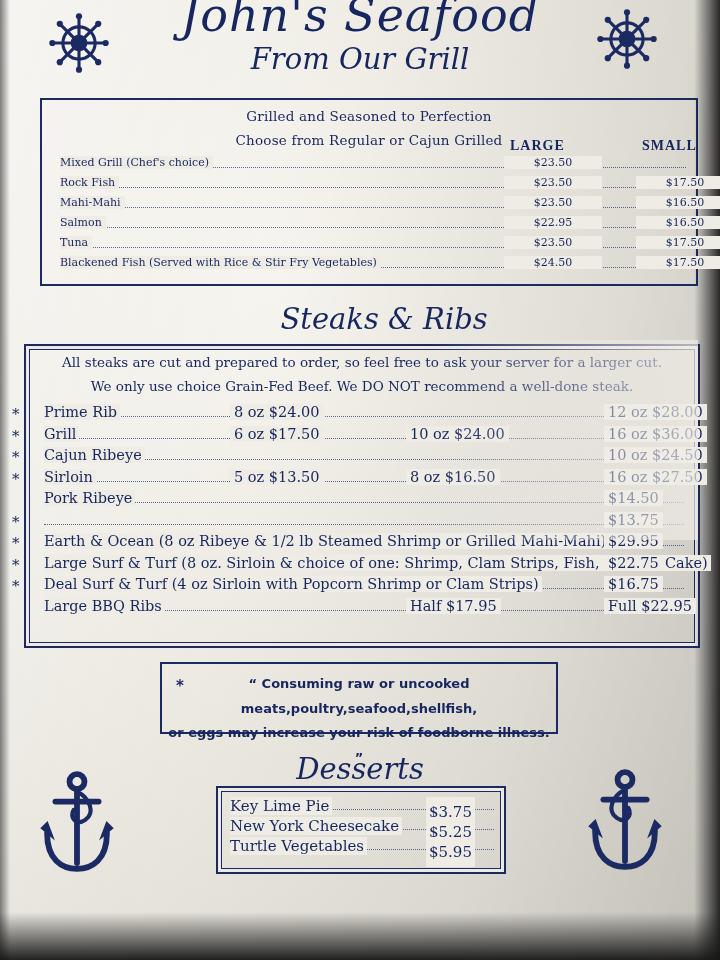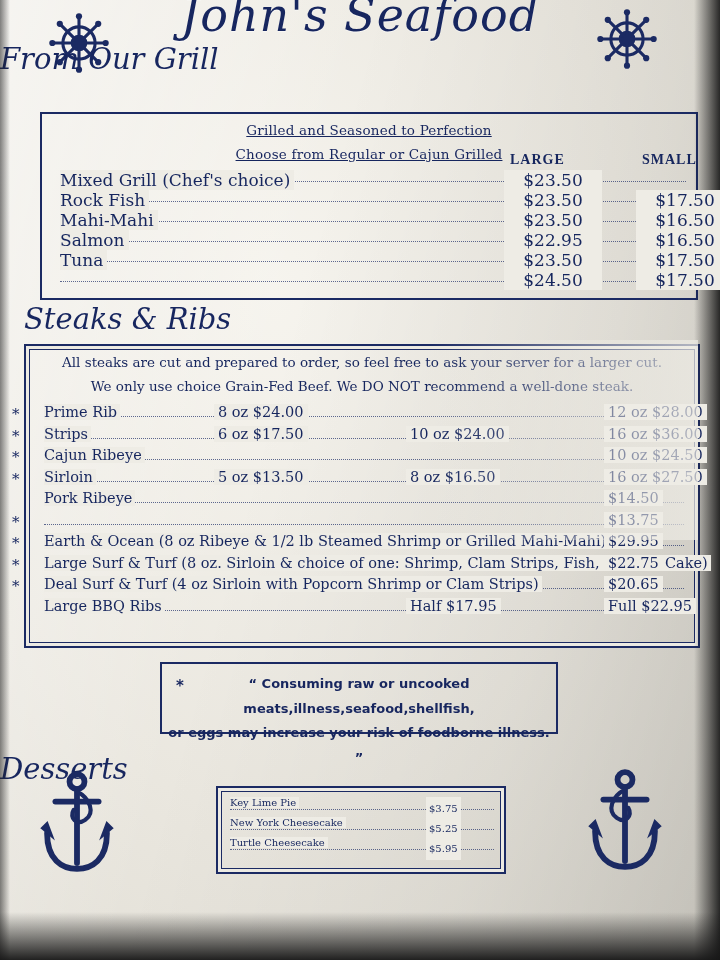--- a/index.html
+++ b/index.html
@@ -64,41 +64,41 @@
   .anchor {
     position: absolute;
     width: 86px; height: 108px;
   }
   .anchor.left { left: 34px; top: 770px; }
   .anchor.right { right: 52px; top: 768px; }
 
   .section-title {
     position: absolute;
     width: 720px;
-    text-align: left;
+    text-align: center;
     font-size: 29px;
     font-style: italic;
     font-family: "DejaVu Serif", serif;
     color: #17265f;
   }
   #grill-title { top: 42px; }
   #steaks-title { top: 302px; padding-left: 24px; }
   #desserts-title { top: 752px; }
 
   
   .box {
     position: absolute;
     border: 2px solid #1b2a63;
     box-shadow: inset 0 0 0 2px rgba(255,255,255,0.0);
   }
   .box.inner-line {
     box-shadow: inset 0 0 0 3px #eceae3, inset 0 0 0 4px #1b2a63;
   }
 
-  #grill-box { left: 40px; top: 112px; width: 654px; height: 184px; text-decoration: underline; }
+  #grill-box { left: 40px; top: 98px; width: 654px; height: 184px; }
   #steaks-box { left: 24px; top: 344px; width: 672px; height: 300px; }
   #warning-box { left: 160px; top: 662px; width: 394px; height: 68px; }
   #desserts-box { left: 216px; top: 786px; width: 286px; height: 84px; }
 
   .grill-head {
     text-align: center;
     font-size: 13.5px;
     letter-spacing: .2px;
     margin-top: 8px;
     color: #17265f;
@@ -115,21 +115,21 @@
     text-decoration: underline;
   }
   .col-large { position: absolute; left: 468px; }
   .col-small { position: absolute; left: 600px; }
 
   .rows { position: absolute; left: 0; top: 56px; width: 100%; }
 
   .row {
     position: relative;
     height: 20px;
-    font-size: 17px;
+    font-size: 11px;
     font-family: "DejaVu Serif", serif;
     white-space: nowrap;
   }
   .row .nm {
     position: absolute;
     left: 18px;
     overflow: hidden;
   }
   .row .dots {
     position: absolute;
@@ -199,21 +199,21 @@
     top: 12px;
     border-bottom: 1.5px dotted #2b3a70;
     opacity: .75;
   }
   .srow .c1, .srow .c2, .srow .c3 {
     position: absolute;
     z-index: 3;
     background-color: #eeece5;
     padding: 0 4px;
   }
-  .srow .c1 { left: 188px; }
+  .srow .c1 { left: 204px; }
   .srow .c2 { left: 380px; }
   .srow .c3 { left: 578px; }
 
   
   .fade-overlay {
     position: absolute;
     left: 430px; top: 340px; width: 268px; height: 200px;
     background: linear-gradient(to right, rgba(236,234,227,0.0), rgba(238,236,229,0.72));
     pointer-events: none;
     z-index: 6;
@@ -231,21 +231,21 @@
   .warn .ast {
     position: absolute;
     left: 14px;
     top: 8px;
     font-size: 15px;
   }
 
   .drow {
     position: relative;
     height: 20px;
-    font-size: 10px;
+    font-size: 15px;
     font-family: "DejaVu Serif", serif;
     white-space: nowrap;
   }
   .drow .nm { position: absolute; left: 12px; z-index: 2; background-color: #eeece5; padding-right: 3px;}
   .drow .pr { position: absolute; left: 208px; z-index: 3; background-color: #eeece5; padding: 6px 3px; }
   .drow .dots {
     position: absolute; left: 12px; right: 10px; top: 12px;
     border-bottom: 1.5px dotted #2b3a70; opacity: .75;
   }
   .dessert-inner { padding-top: 9px; }
@@ -336,20 +336,21 @@
         <div class="p2">$16.50</div>
       </div>
       <div class="row">
         <div class="dots"></div>
         <div class="nm"><span class="t">Tuna</span></div>
         <div class="p1">$23.50</div>
         <div class="p2">$17.50</div>
       </div>
       <div class="row">
         <div class="dots"></div>
+        <div class="nm"><span class="t">Blackened Fish (Served with Rice &amp; Stir Fry Vegetables)</span></div>
         <div class="p1">$24.50</div>
         <div class="p2">$17.50</div>
       </div>
     </div>
   </div>
 
   <div class="section-title" id="steaks-title">Steaks &amp; Ribs</div>
 
   <div class="box inner-line" id="steaks-box">
     <div class="steak-head">All steaks are cut and prepared to order, so feel free to ask your server for a larger cut.</div>
@@ -360,21 +361,21 @@
         <span class="star">*</span>
         <div class="dots"></div>
         <span class="nm">Prime Rib</span>
         <span class="c1">8 oz  $24.00</span>
         <span class="c2"></span>
         <span class="c3">12 oz  $28.00</span>
       </div>
       <div class="srow">
         <span class="star">*</span>
         <div class="dots"></div>
-        <span class="nm">Strips</span>
+        <span class="nm">Grill</span>
         <span class="c1">6 oz  $17.50</span>
         <span class="c2">10 oz  $24.00</span>
         <span class="c3">16 oz  $36.00</span>
       </div>
       <div class="srow">
         <span class="star">*</span>
         <div class="dots"></div>
         <span class="nm">Cajun Ribeye</span>
         <span class="c1"></span>
         <span class="c2"></span>
@@ -408,59 +409,59 @@
       <div class="srow">
         <span class="star">*</span>
         <div class="dots"></div>
         <span class="nm">Large Surf &amp; Turf (8 oz. Sirloin &amp; choice of one: Shrimp, Clam Strips, Fish, or Crab Cake)</span>
         <span class="c3">$22.75</span>
       </div>
       <div class="srow">
         <span class="star">*</span>
         <div class="dots"></div>
         <span class="nm">Deal Surf &amp; Turf (4 oz Sirloin with Popcorn Shrimp or Clam Strips)</span>
-        <span class="c3">$20.65</span>
+        <span class="c3">$16.75</span>
       </div>
       <div class="srow">
         <span class="star"></span>
         <div class="dots"></div>
         <span class="nm">Large BBQ Ribs</span>
         <span class="c2">Half  $17.95</span>
         <span class="c3">Full  $22.95</span>
       </div>
     </div>
   </div>
 
   <div class="fade-overlay"></div>
 
   <div class="box" id="warning-box">
     <div class="warn">
       <span class="ast">*</span>
-      <div>“ Consuming raw or uncooked meats,illness,seafood,shellfish,</div>
+      <div>“ Consuming raw or uncooked meats,poultry,seafood,shellfish,</div>
       <div>or eggs may increase your risk of foodborne illness. ”</div>
     </div>
   </div>
 
   <div class="section-title" id="desserts-title">Desserts</div>
 
   <div class="box inner-line" id="desserts-box">
     <div class="dessert-inner">
       <div class="drow">
         <div class="dots"></div>
         <span class="nm">Key Lime Pie</span>
         <span class="pr">$3.75</span>
       </div>
       <div class="drow">
         <div class="dots"></div>
         <span class="nm">New York Cheesecake</span>
         <span class="pr">$5.25</span>
       </div>
       <div class="drow">
         <div class="dots"></div>
-        <span class="nm">Turtle Cheesecake</span>
+        <span class="nm">Turtle Vegetables</span>
         <span class="pr">$5.95</span>
       </div>
     </div>
   </div>
 
   <svg class="anchor left" viewBox="0 0 100 130">
     <g fill="none" stroke="#1b2a63" stroke-width="7" stroke-linecap="round">
       <circle cx="50" cy="14" r="9"></circle>
       <line x1="50" y1="23" x2="50" y2="112"></line>
       <line x1="24" y1="38" x2="76" y2="38"></line>

